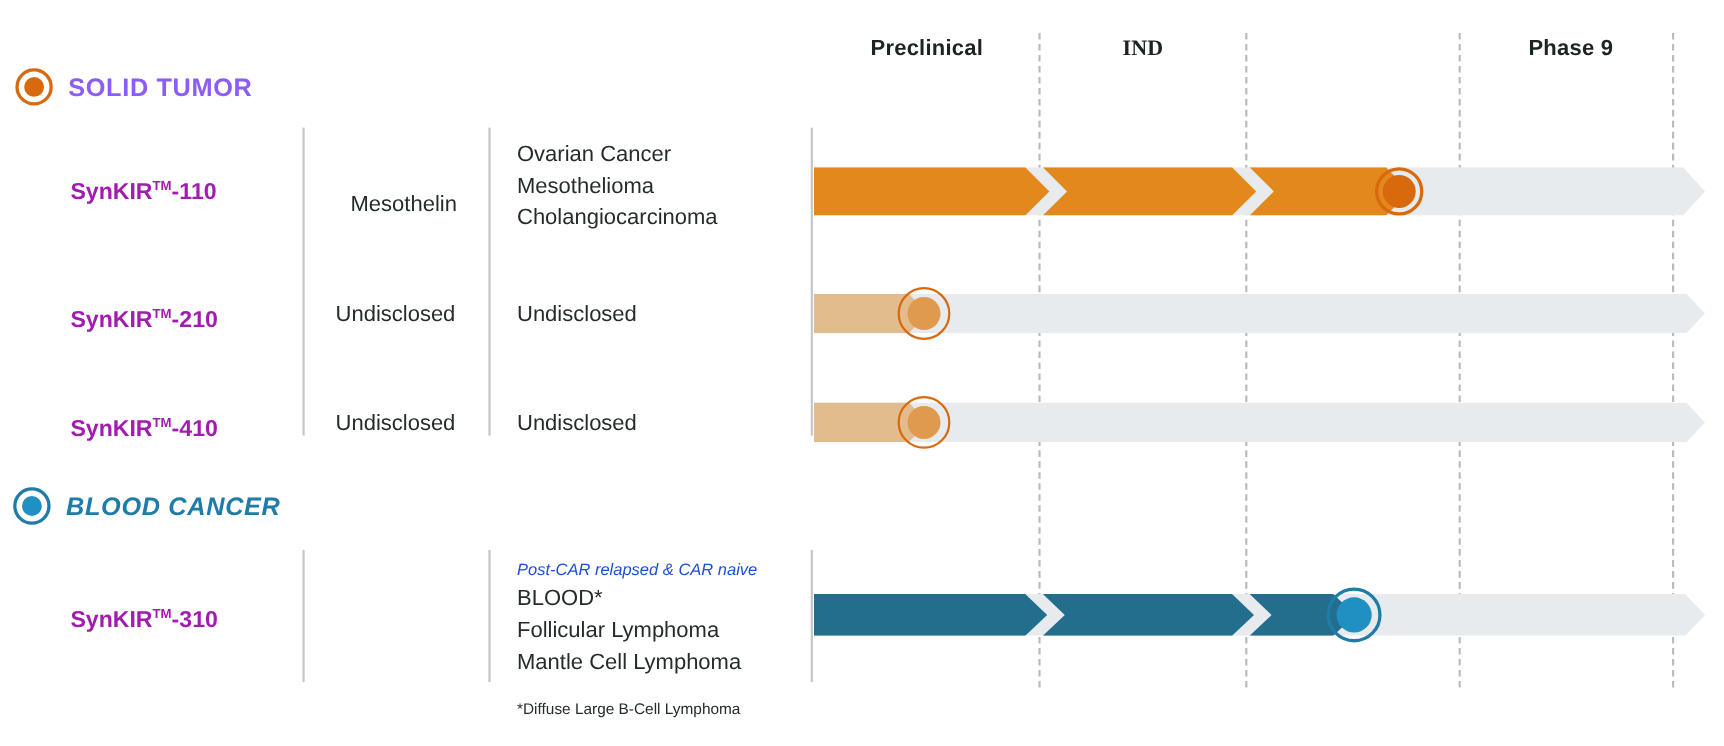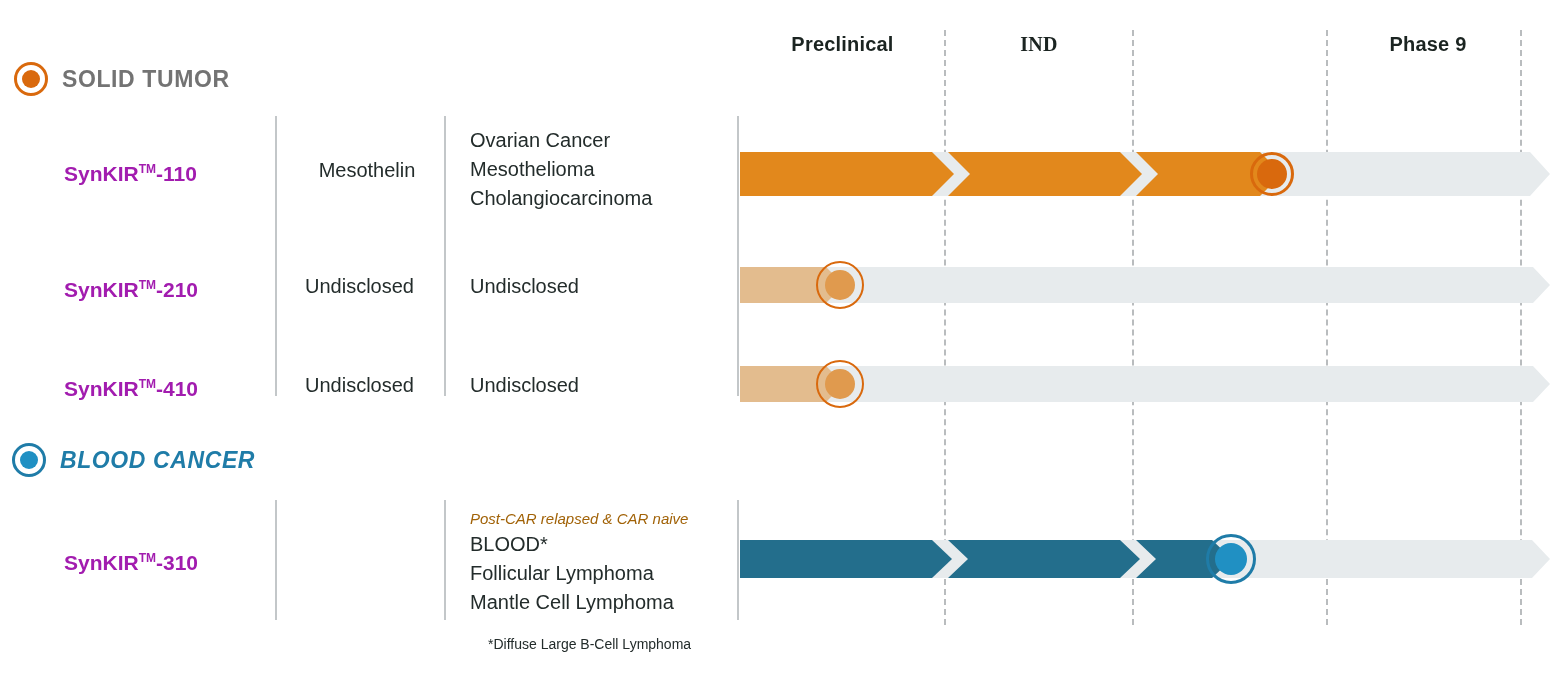--- a/index.html
+++ b/index.html
@@ -67,21 +67,21 @@
     font-size:20px;
     color:#232c2b;
     white-space:nowrap;
     line-height:29px;
   }
   .prod{font-weight:bold;font-size:21px;color:#a21caf;}
   .prod sup{font-size:12px;vertical-align:super;font-weight:bold;}
   .target{font-weight:normal;text-align:center;}
   .indic{font-weight:normal;}
   .indic .sub{
-    font-size:15px;font-style:italic;color:#a16207;line-height:22px;
+    font-size:15px;font-style:italic;color:#1d4ed8;line-height:22px;
     display:block;
   }
   .indic .ind-line{display:block;}
   .footnote{
     position:absolute;
     font-size:14px;
     color:#232c2b;
     white-space:nowrap;
   }
 
@@ -115,34 +115,34 @@
   <div class="vsolid" style="left:737px;top:116px;height:280px;"></div>
 
   <div class="vsolid" style="left:275px;top:500px;height:120px;"></div>
   <div class="vsolid" style="left:444px;top:500px;height:120px;"></div>
   <div class="vsolid" style="left:737px;top:500px;height:120px;"></div>
 
   <div class="cat" style="left:14px;top:62px;">
     <span class="cat-ring" style="border:3px solid #D9690D;">
       <span class="cat-dot" style="background:#D9690D;"></span>
     </span>
-    <span class="cat-label" style="color:#737373;">SOLID TUMOR</span>
+    <span class="cat-label" style="color:#8b5cf6;">SOLID TUMOR</span>
   </div>
 
   <div class="cat" style="left:12px;top:443px;font-style:italic;">
     <span class="cat-ring" style="border:3px solid #1F7CA8;">
       <span class="cat-dot" style="background:#2090C3;"></span>
     </span>
     <span class="cat-label" style="color:#1F7CA8;">BLOOD CANCER</span>
   </div>
 
   <div class="rowtext prod" style="left:64px;top:155px;">
     <span>SynKIR</span><sup>TM</sup><span>-110</span>
   </div>
-  <div class="rowtext target" style="left:275px;top:156px;width:184px;">Mesothelin</div>
+  <div class="rowtext target" style="left:275px;top:172px;width:184px;">Mesothelin</div>
   <div class="rowtext indic" style="left:470px;top:126px;">
     <span class="ind-line">Ovarian Cancer</span>
     <span class="ind-line">Mesothelioma</span>
     <span class="ind-line">Cholangiocarcinoma</span>
   </div>
 
   <div class="track" style="left:740px;top:152px;width:810px;height:44px;">
     <svg width="810" height="44" viewBox="0 0 810 44">
       <path d="M0,0 H790 L810,22 L790,44 H0 Z" fill="#E7EBED"></path>
       <path d="M0,0 H192 L214,22 L192,44 H0 Z" fill="#E2881C"></path>
@@ -205,15 +205,15 @@
       <path d="M0,0 H792 L810,19 L792,38 H0 Z" fill="#E7EBED"></path>
       <path d="M0,0 H192 L212,19 L192,38 H0 Z" fill="#236E8C"></path>
       <path d="M208,0 H380 L400,19 L380,38 H208 L228,19 Z" fill="#236E8C"></path>
       <path d="M396,0 H472 L492,19 L472,38 H396 L416,19 Z" fill="#236E8C"></path>
     </svg>
   </div>
   <div class="milestone" style="left:1206px;top:534px;width:50px;height:50px;border:3px solid #1F7CA8;">
     <span class="inner" style="width:32px;height:32px;background:#2090C3;"></span>
   </div>
 
-  <div class="footnote" style="left:488px;top:636px;text-align:center;">*Diffuse Large B-Cell Lymphoma</div>
+  <div class="footnote" style="left:470px;top:636px;text-align:center;">*Diffuse Large B-Cell Lymphoma</div>
 
 </div>
 
 </body></html>

